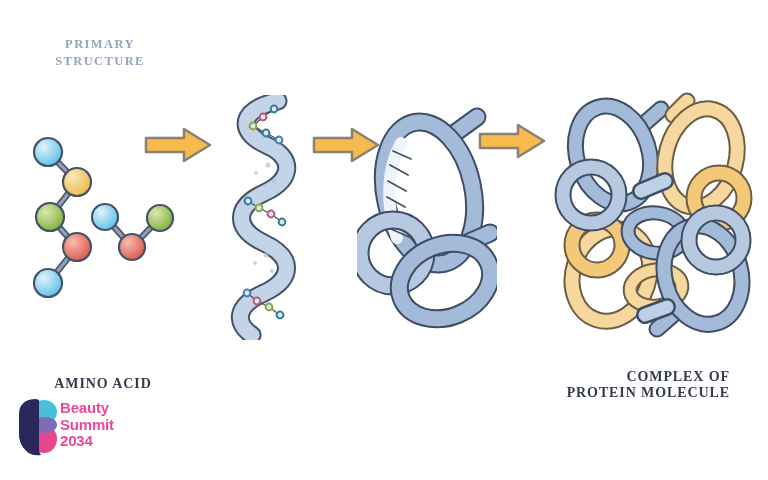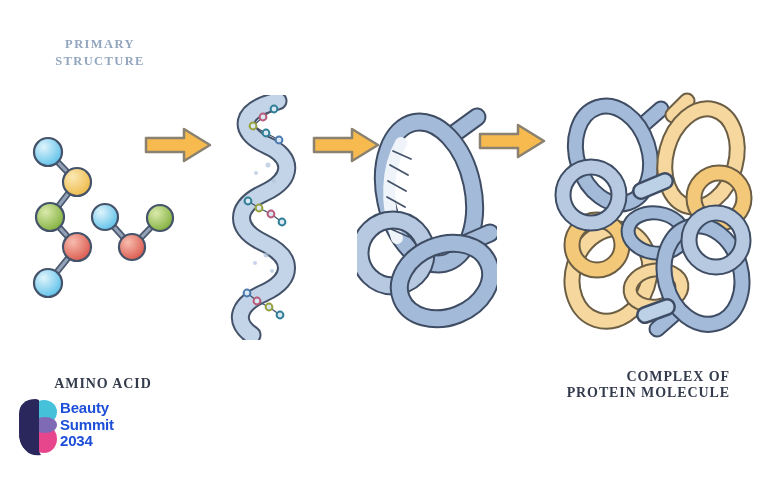--- a/index.html
+++ b/index.html
@@ -30,21 +30,21 @@
     letter-spacing:0.9px;
     color:#343B4C;
   }
   .arrow { position:absolute; width:68px; height:38px; }
   .illus { position:absolute; }
   .logo-mark { position:absolute; left:15px; top:396px; width:44px; height:64px; }
   .logo-text {
     position:absolute; left:60px; top:400px;
     font-family:"Liberation Sans", sans-serif;
     font-weight:bold; font-size:15px; line-height:16.5px;
-    color:#1d4ed8; letter-spacing:-0.2px;
+    color:#ec4899; letter-spacing:-0.2px;
   }
 </style>
 </head>
 <body>
 
 <div class="canvas">
 
   <div class="col-header" style="left:25px;">PRIMARY STRUCTURE</div>
 
   <svg class="arrow" style="left:144px; top:126px;" viewBox="0 0 68 38">

